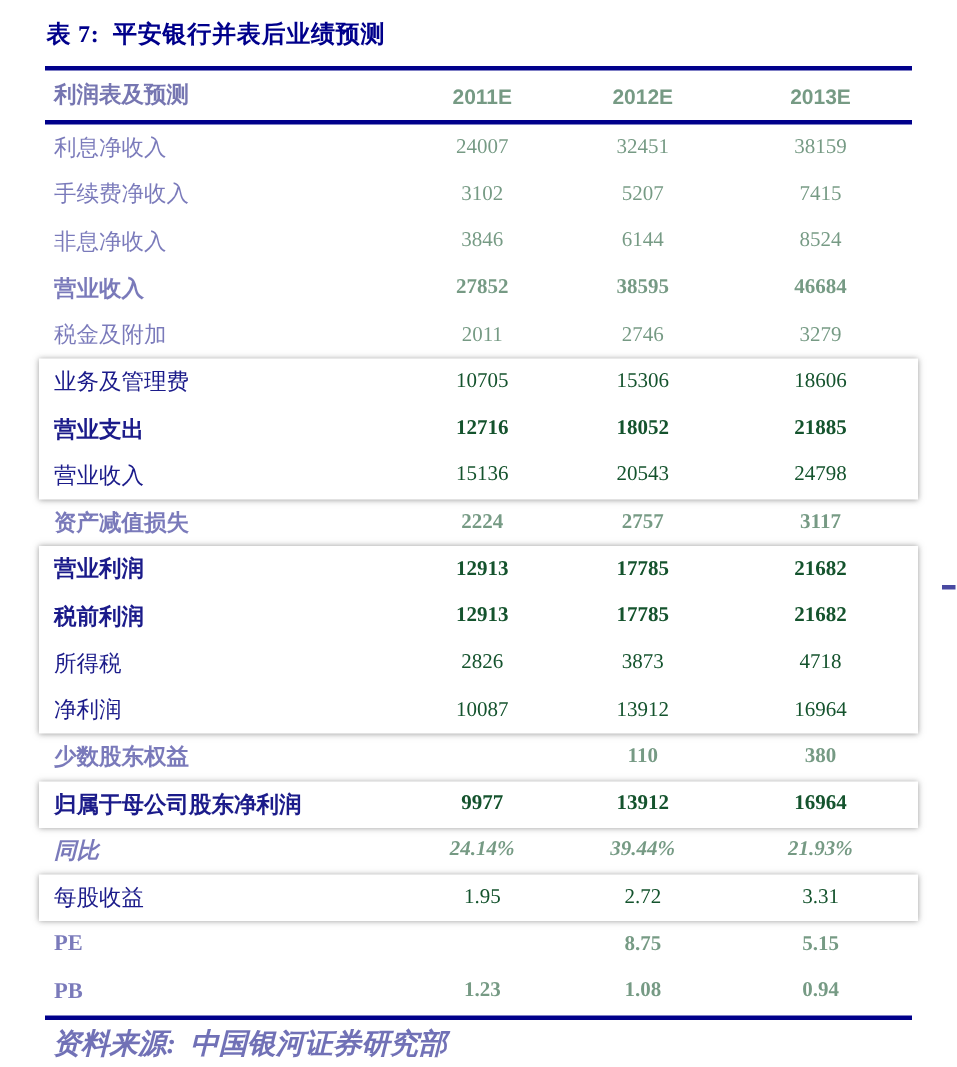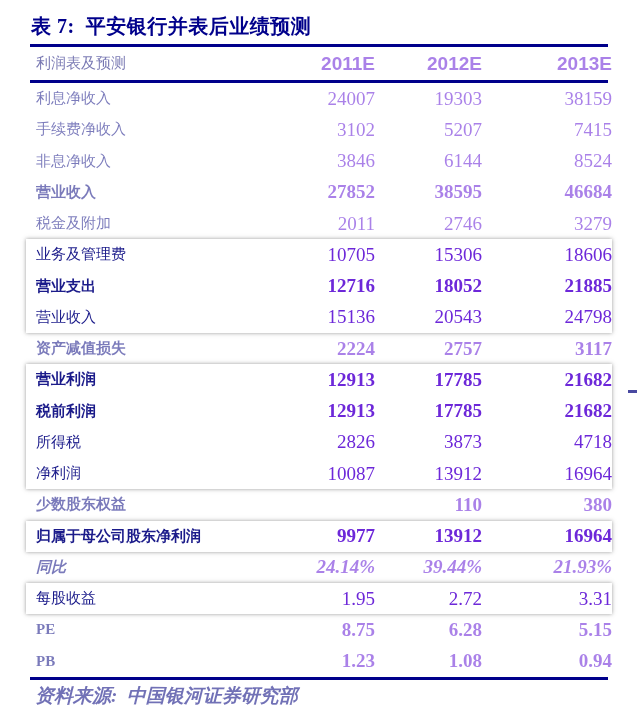--- a/index.html
+++ b/index.html
@@ -8,21 +8,21 @@
     width: 638px;
     height: 711px;
     background: #ffffff;
     overflow: hidden;
     font-family: "Liberation Serif", "DejaVu Serif", serif;
   }
   .title {
     position: absolute;
     left: 31px;
     top: 13px;
-    font-size: 20px;
+    font-size: 16px;
     font-weight: bold;
     color: #00008b;
     letter-spacing: 0.5px;
     white-space: pre;
   }
   .rule {
     position: absolute;
     left: 30px;
     width: 578px;
     height: 3px;
@@ -54,32 +54,32 @@
   }
   .cell { white-space: nowrap; overflow: hidden; }
   .cell.label {
     flex: 1;
     padding-left: 10px;
     font-size: 15px;
     color: #1b1b8a;
   }
   .cell.val {
     width: 107px;
-    text-align: right;
-    font-size: 19px;
-    color: #6d28d9;
+    text-align: center;
+    font-size: 14px;
+    color: #14532d;
   }
   .cell.val.c3 { width: 130px; }
   .hcol {
     font-family: "Liberation Sans", sans-serif;
     font-size: 15px;
     font-weight: bold;
     color: #14147a;
   }
-  .header-row .label { font-weight: normal; color: #14147a; }
+  .header-row .label { font-weight: bold; color: #14147a; }
   .bold .cell { font-weight: bold; }
   .italic .cell { font-style: italic; }
   .faded { opacity: 0.58; }
   .card {
     background: #ffffff;
     box-shadow: 0 0 4px rgba(70,70,70,0.55);
     position: relative;
   }
   .source {
     position: absolute;
@@ -117,21 +117,21 @@
     <div class="cell val hcol">2012E</div>
     <div class="cell val hcol c3">2013E</div>
   </div>
 
   <div class="rule rule-header"></div>
 
   <div class="rows">
       <div class="row faded">
         <div class="cell label">利息净收入</div>
         <div class="cell val">24007</div>
-        <div class="cell val">19303</div>
+        <div class="cell val">32451</div>
         <div class="cell val c3">38159</div>
       </div>
       <div class="row faded">
         <div class="cell label">手续费净收入</div>
         <div class="cell val">3102</div>
         <div class="cell val">5207</div>
         <div class="cell val c3">7415</div>
       </div>
       <div class="row faded">
         <div class="cell label">非息净收入</div>
@@ -226,21 +226,20 @@
         <div class="row">
           <div class="cell label">每股收益</div>
           <div class="cell val">1.95</div>
           <div class="cell val">2.72</div>
           <div class="cell val c3">3.31</div>
         </div>
       </div>
       <div class="row faded bold">
         <div class="cell label">PE</div>
         <div class="cell val">8.75</div>
-        <div class="cell val">6.28</div>
         <div class="cell val c3">5.15</div>
       </div>
       <div class="row faded bold">
         <div class="cell label">PB</div>
         <div class="cell val">1.23</div>
         <div class="cell val">1.08</div>
         <div class="cell val c3">0.94</div>
       </div>
     </div>
 

